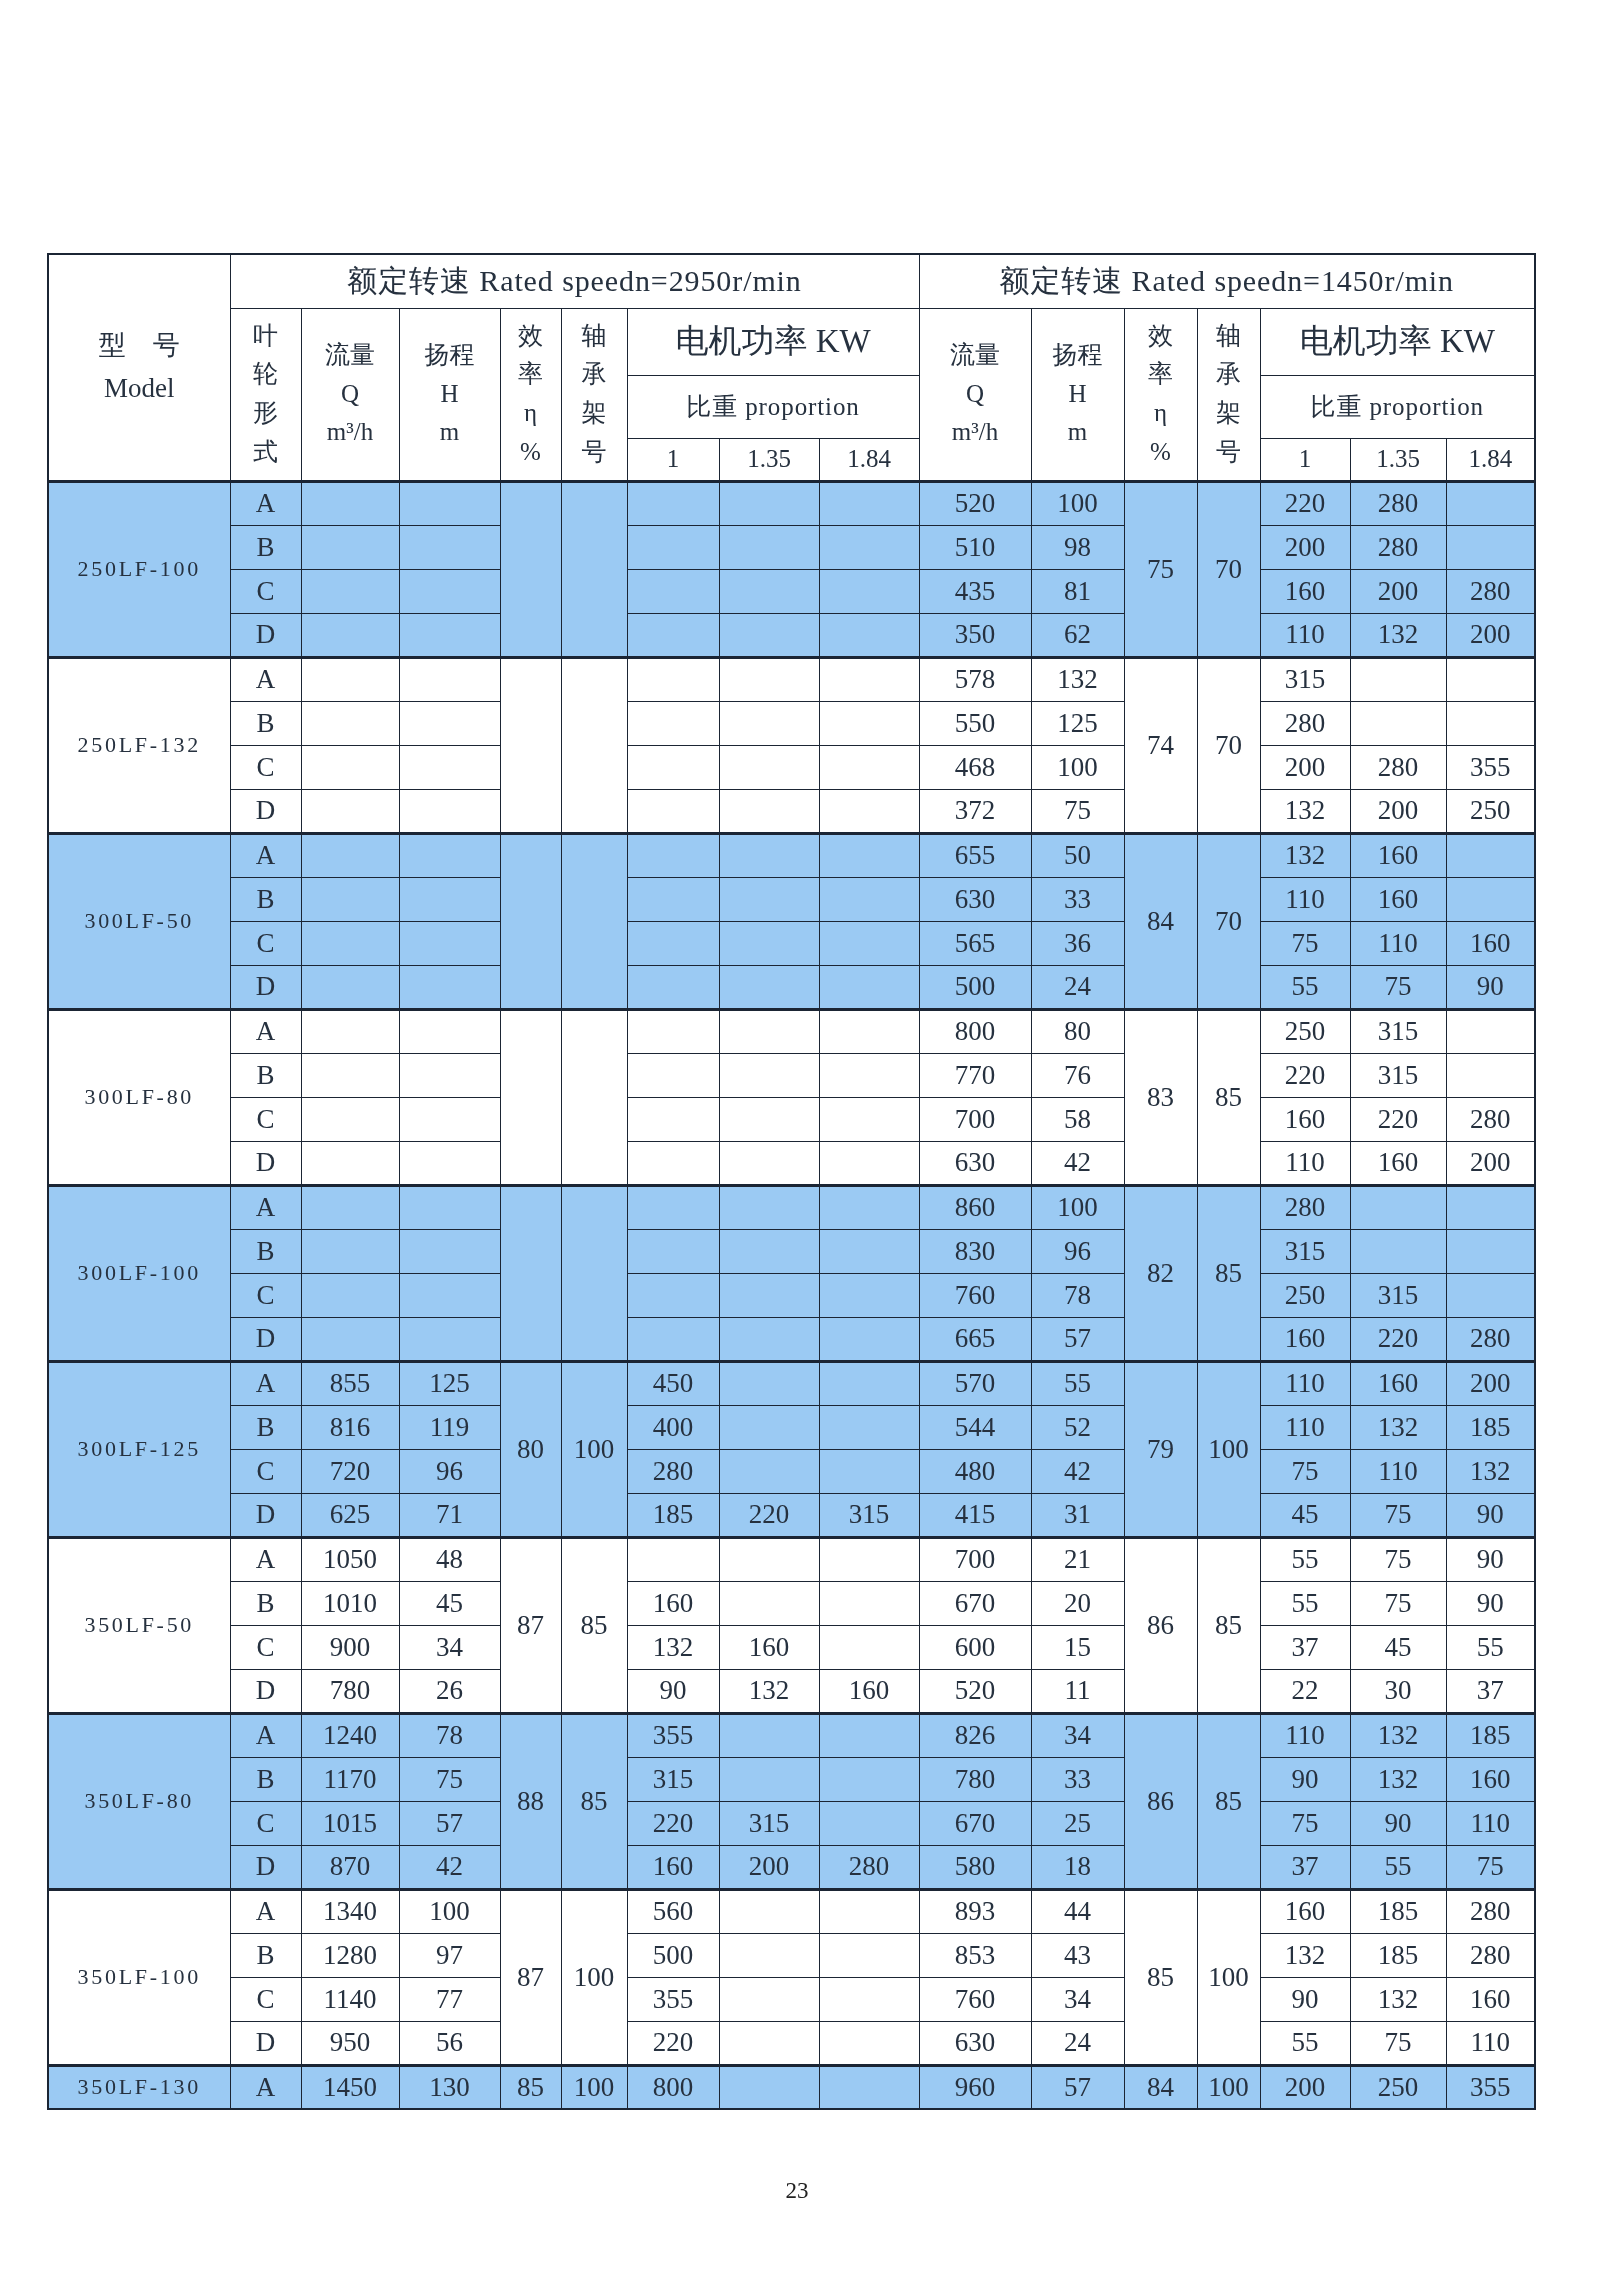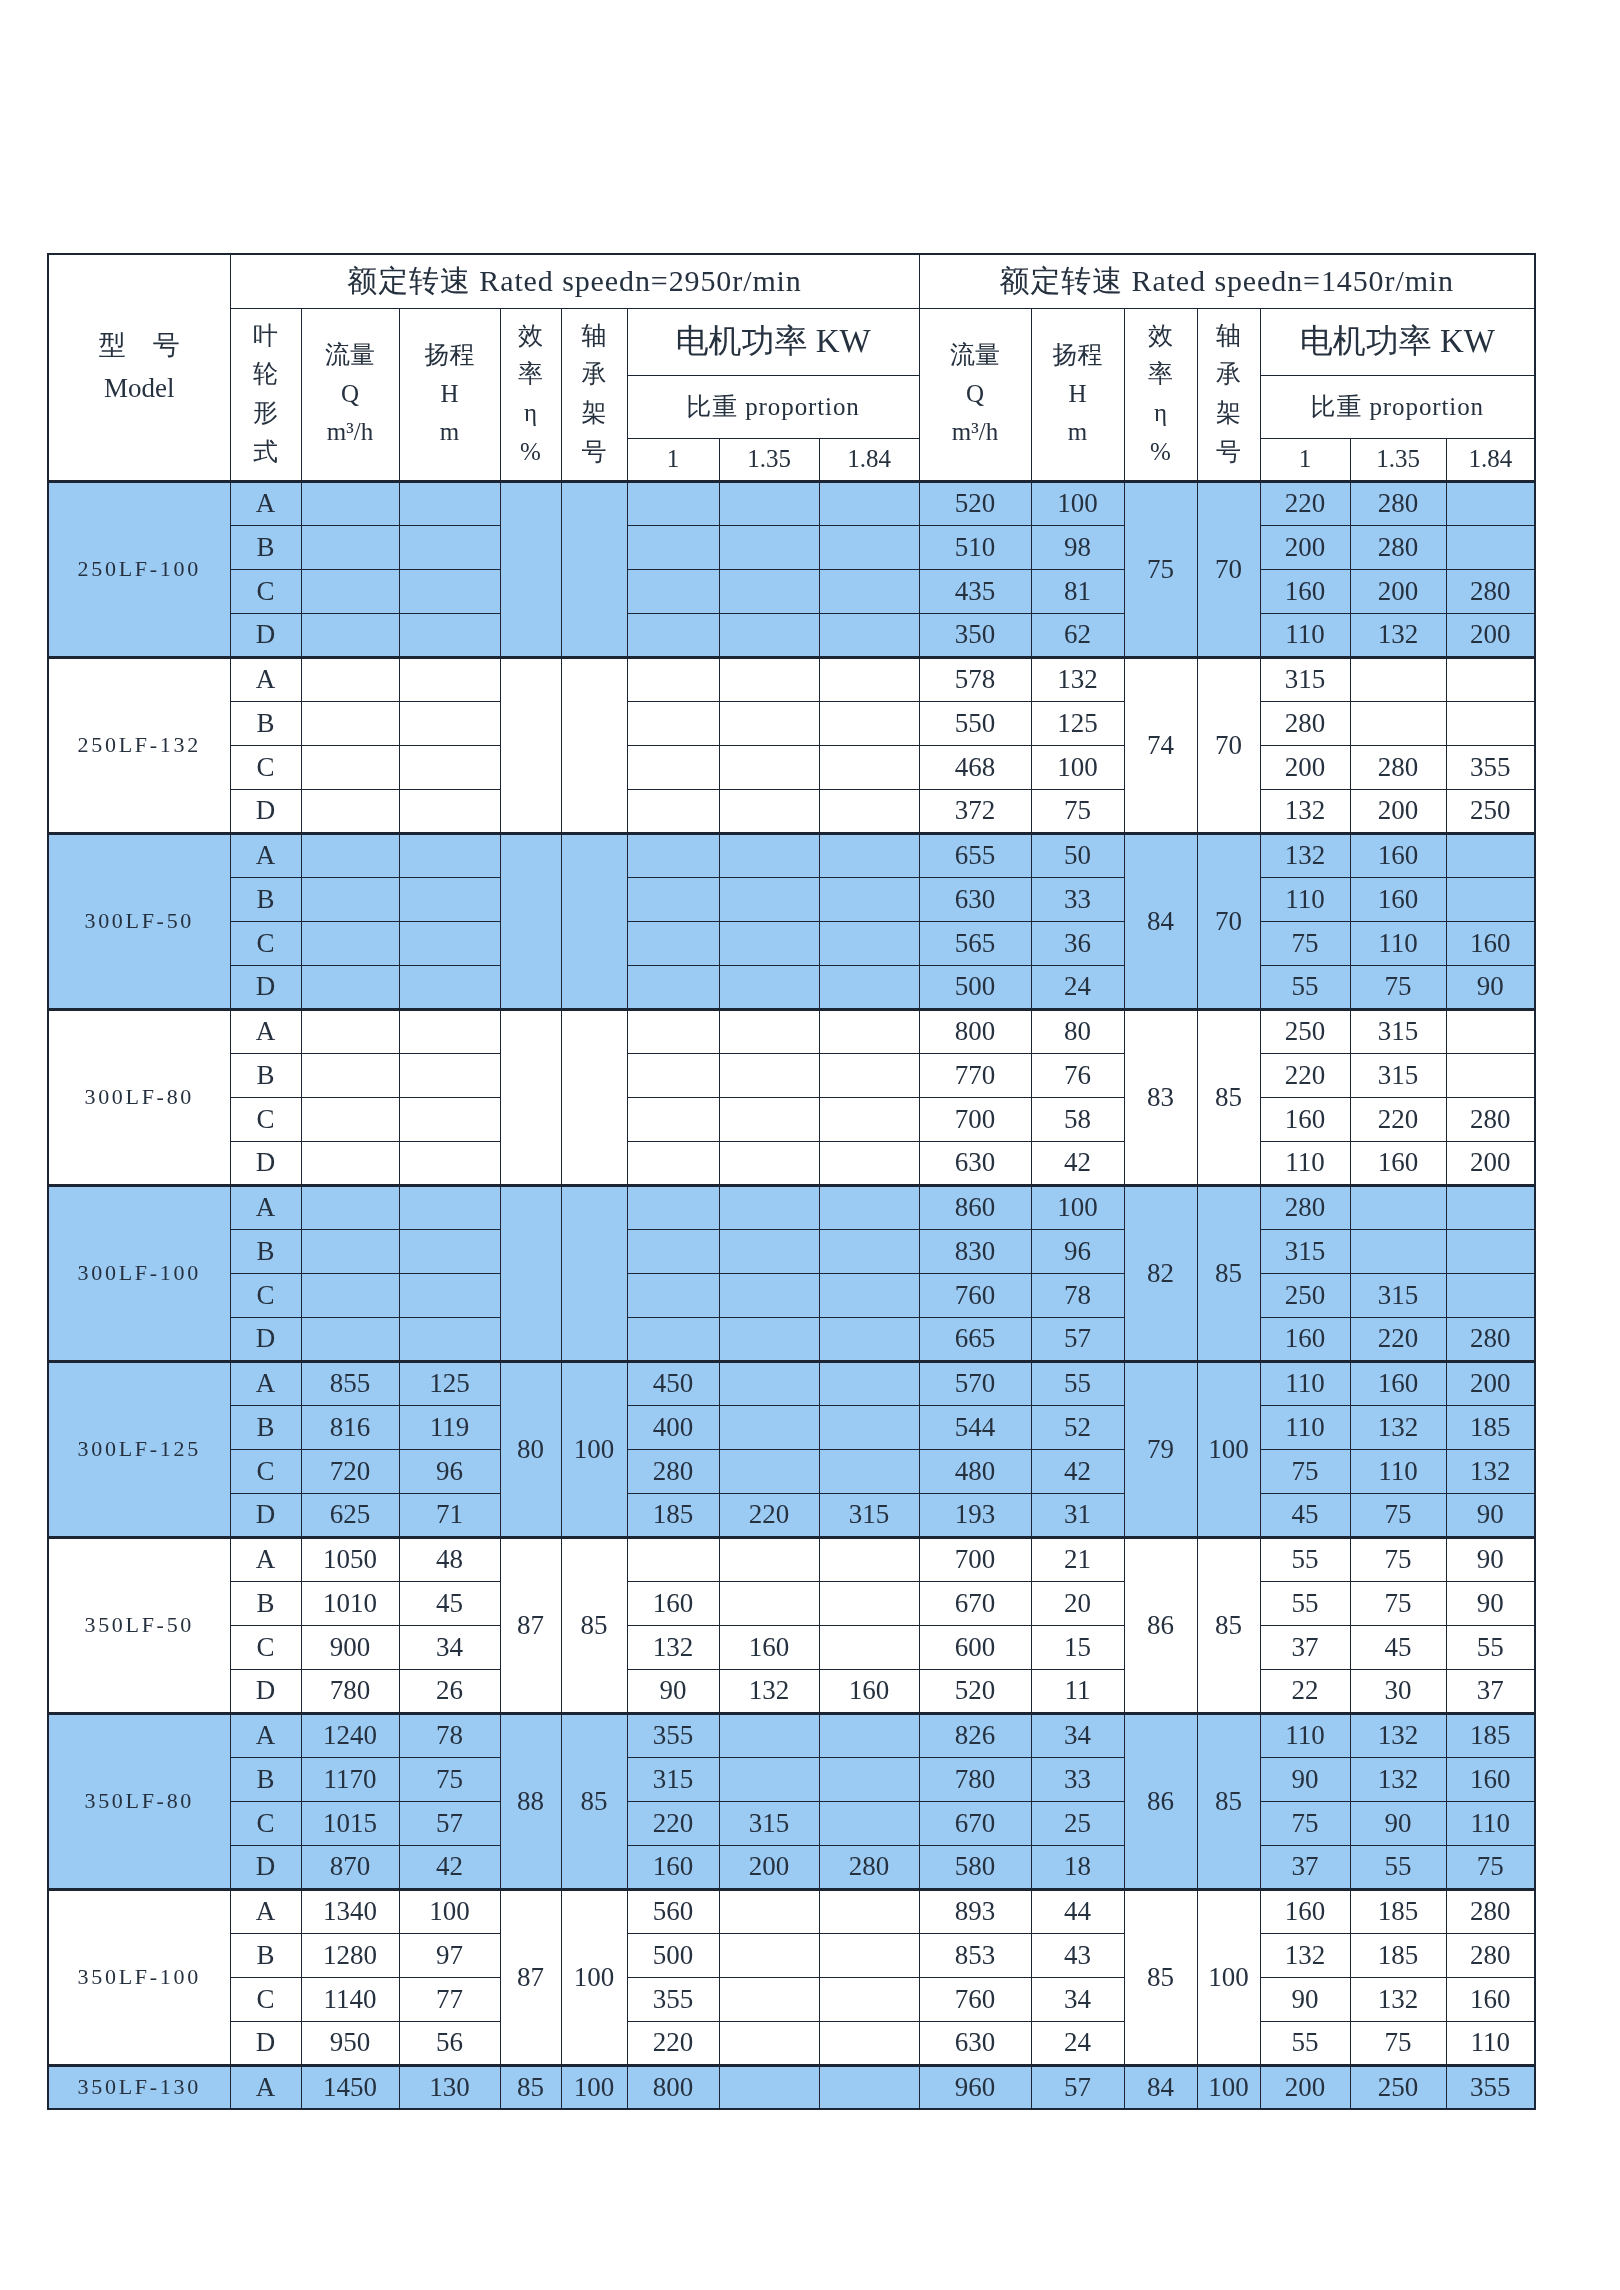--- a/index.html
+++ b/index.html
@@ -474,21 +474,21 @@
             <td class="num">110</td>
             <td class="num">132</td>
           </tr>
           <tr class="hl">
             <td class="form">D</td>
             <td class="num">625</td>
             <td class="num">71</td>
             <td class="num">185</td>
             <td class="num">220</td>
             <td class="num">315</td>
-            <td class="num">193</td>
+            <td class="num">415</td>
             <td class="num">31</td>
             <td class="num">45</td>
             <td class="num">75</td>
             <td class="num">90</td>
           </tr>
           <tr class="gsep ">
             <td class="model" rowspan="4">350LF-50</td>
             <td class="form">A</td>
             <td class="num">1050</td>
             <td class="num">48</td>
@@ -672,14 +672,15 @@
             <td class="num">57</td>
             <td class="num">84</td>
             <td class="num">100</td>
             <td class="num">200</td>
             <td class="num">250</td>
             <td class="num">355</td>
           </tr>
         </tbody>
     </table>
   </div>
+  <div class="page-number">23</div>
 </div>
 
 
 </body></html>

